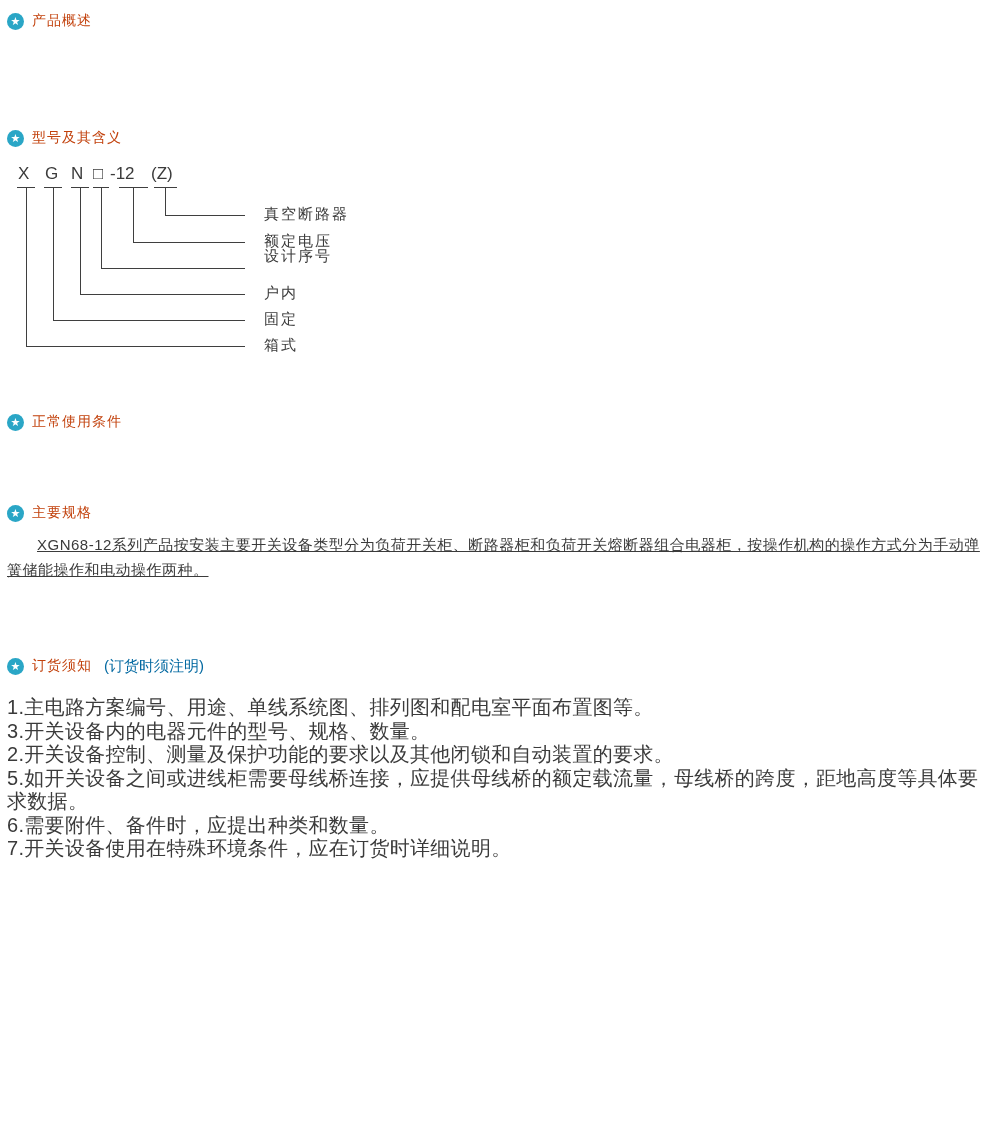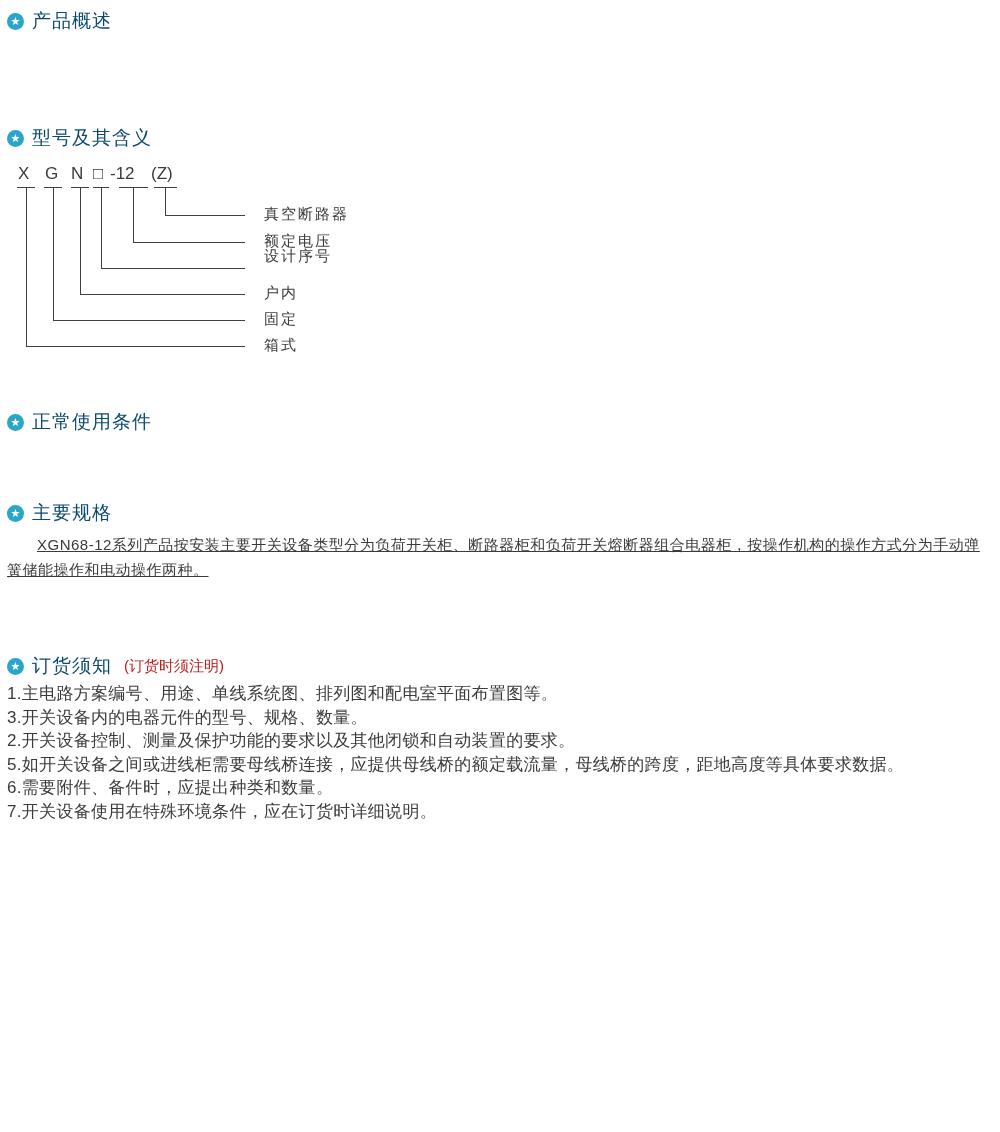--- a/index.html
+++ b/index.html
@@ -13,22 +13,22 @@
 
   
   .sec-header { display: flex; align-items: center; gap: 8px; height: 22px; }
   .bullet {
     width: 17px; height: 17px; border-radius: 50%;
     background: #2aa6c6; color: #ffffff;
     font-size: 11px; line-height: 17px;
     display: flex; align-items: center; justify-content: center;
     flex: 0 0 17px;
   }
-  .sec-title { color: #0c4a6e; font-size: 19px; letter-spacing: 1px; white-space: nowrap; }
-  .sec-subtitle { color: #b91c1c; font-size: 15px; margin-left: 4px; letter-spacing: 0; white-space: nowrap; }
+  .sec-title { color: #c2410c; font-size: 14px; letter-spacing: 1px; white-space: nowrap; }
+  .sec-subtitle { color: #0369a1; font-size: 15px; margin-left: 4px; letter-spacing: 0; white-space: nowrap; }
 
   
   #sec-overview .sec-header { padding-top: 10px; }
   .para {
     font-size: 15px; line-height: 21.3px;
     text-indent: 2em; margin-top: 16px;
     letter-spacing: 0.5px;
   }
 
   
@@ -42,21 +42,21 @@
   
   #sec-conditions { margin-top: 47px; }
   .cond-list { margin-top: 9px; font-size: 15px; line-height: 27px; letter-spacing: 0.5px; }
 
   
   #sec-specs { margin-top: 69px; }
   .spec-para { font-size: 15px; line-height: 25px; text-indent: 2em; margin-top: 8px; letter-spacing: 0.5px; text-decoration: underline; }
 
   
   #sec-ordering { margin-top: 73px; }
-  .order-list { margin-top: 5px; font-size: 17px; line-height: 23.5px; letter-spacing: 0.3px; }
+  .order-list { margin-top: 19px; font-size: 20px; line-height: 23.5px; letter-spacing: 0.3px; }
 </style>
 </head>
 <body>
 
 <div class="page">
 
   <div id="sec-overview">
     <div class="sec-header">
       <span class="bullet">★</span>
       <span class="sec-title">产品概述</span>

